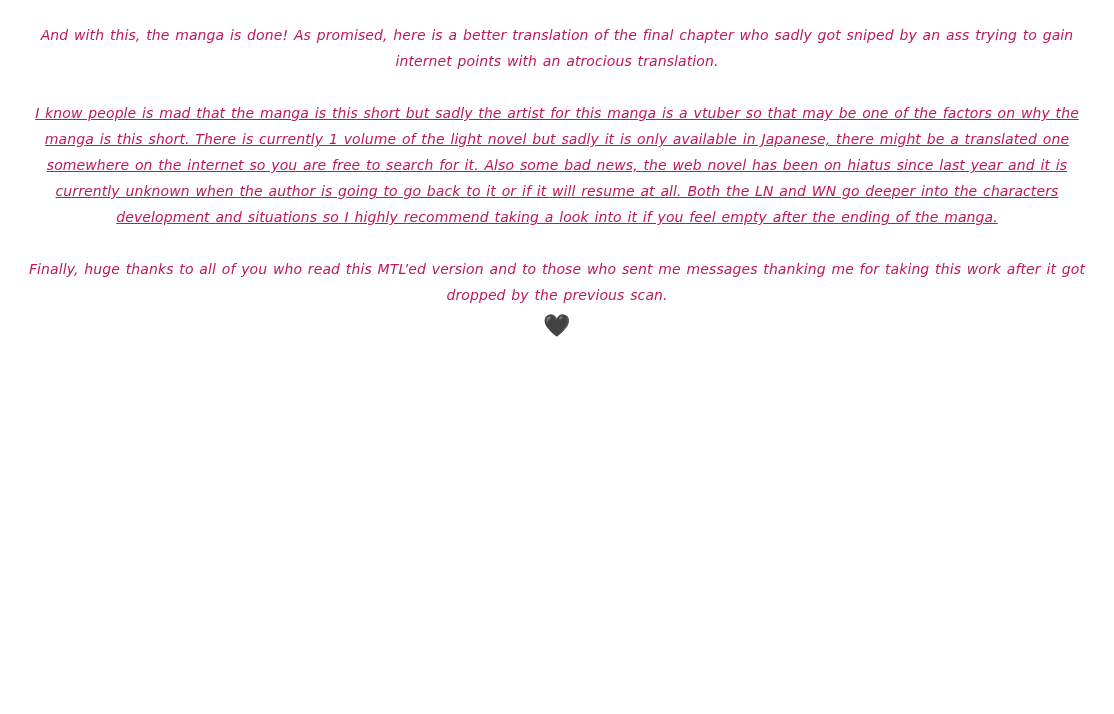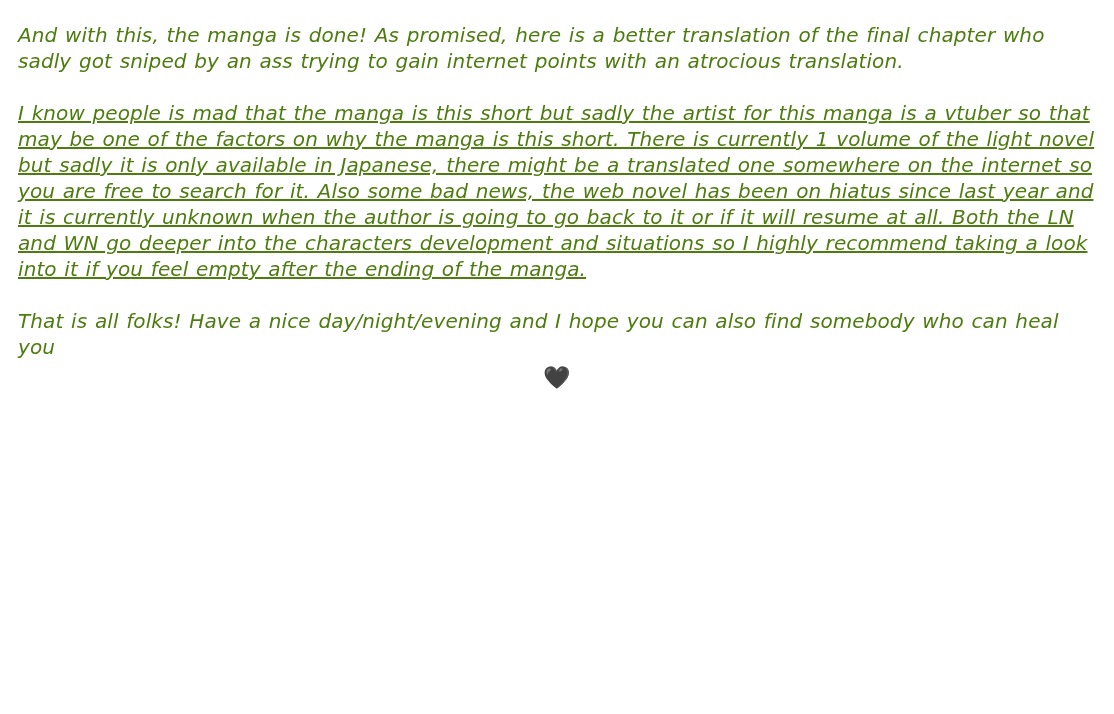--- a/index.html
+++ b/index.html
@@ -15,23 +15,24 @@
   }
   .page {
     width: 1114px;
     height: 714px;
     box-sizing: border-box;
     padding: 22px 12px 0 12px;
     background: #ffffff;
     position: relative;
   }
   .para {
-    color: #4d7c0f;
+    text-align: center;
+    color: #be185d;
     font-family: "DejaVu Sans", sans-serif;
-    font-size: 20px;
+    font-size: 14px;
     line-height: 26px;
     letter-spacing: 0.1px;
     margin: 0 0 26px 0;
     padding: 0 6px;
     font-style: italic;
     font-weight: 400;
     word-spacing: 1.2px;
   }
   .para.p1 { margin-bottom: 26px; }
   .para.p2 { text-indent: 0; text-decoration: underline; }
@@ -46,19 +47,19 @@
 </head>
 <body>
 
 <div class="page">
 
   <p class="para p1">And with this, the manga is done! As promised, here is a better translation of the final chapter who sadly got sniped by an ass trying to gain internet points with an atrocious translation.</p>
 
   <p class="para p2">I know people is mad that the manga is this short but sadly the artist for this manga is a vtuber so that may be one of the factors on why the manga is this short. There is currently 1 volume of the light novel but sadly it is only available in Japanese, there might be a translated one somewhere on the internet so you are free to search for it. Also some bad news, the web novel has been on hiatus since last year and it is currently unknown when the author is going to go back to it or if it will resume at all. Both the LN and WN go deeper into the characters development and situations so I highly recommend taking a look into it if you feel empty after the ending of the manga.</p>
 
 
+  <p class="para p4">Finally, huge thanks to all of you who read this MTL’ed version and to those who sent me messages thanking me for taking this work after it got dropped by the previous scan.</p>
 
 
-  <p class="para p6">That is all folks! Have a nice day/night/evening and I hope you can also find somebody who can heal you</p>
 
   <div class="heart-line">🖤</div>
 
 </div>
 
 </body></html>

